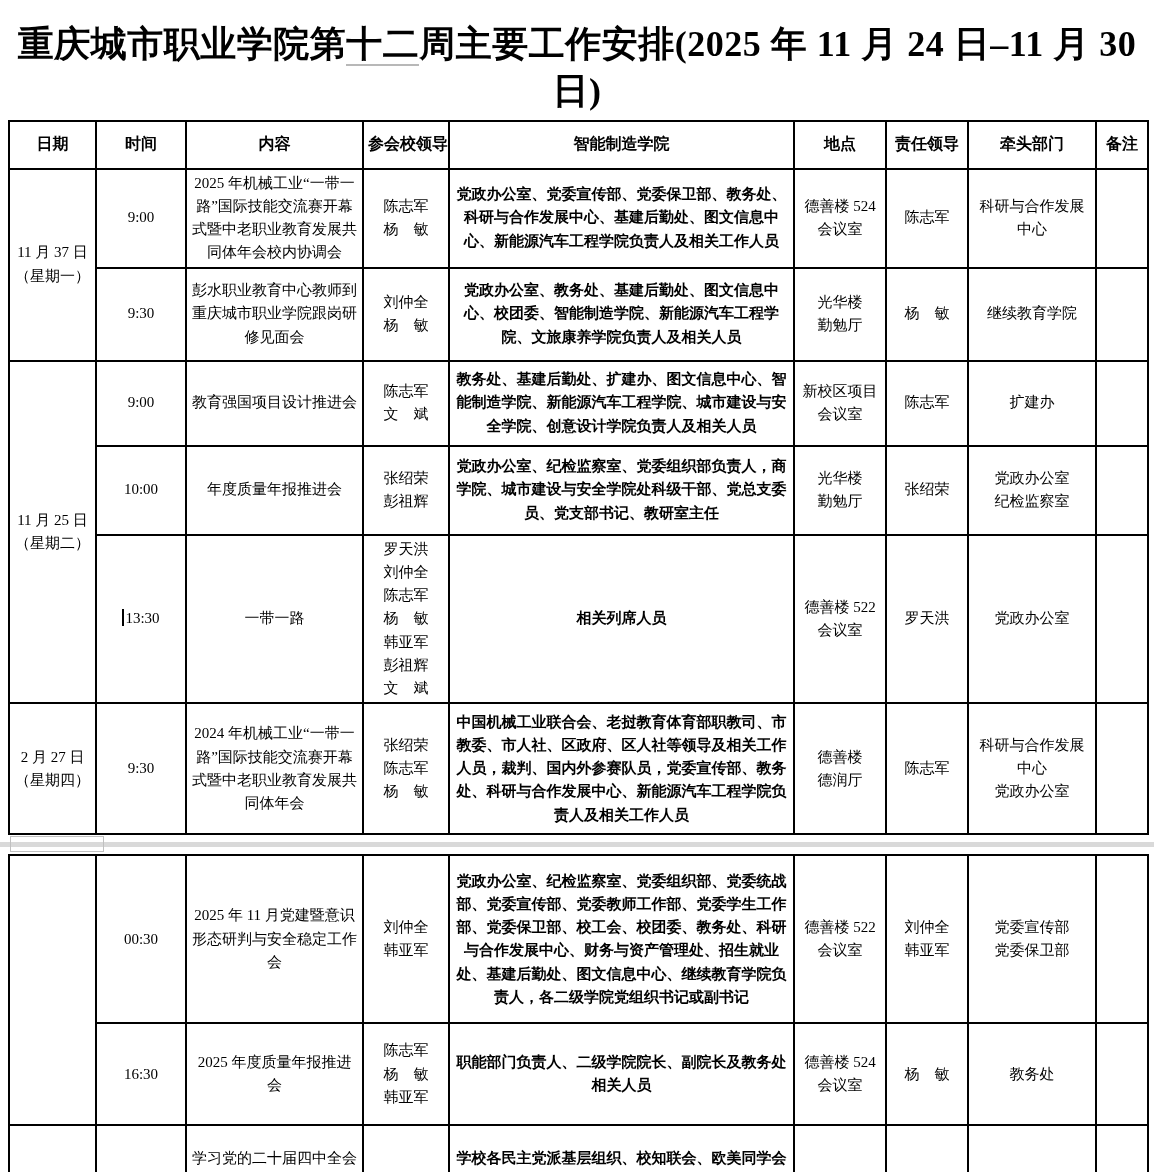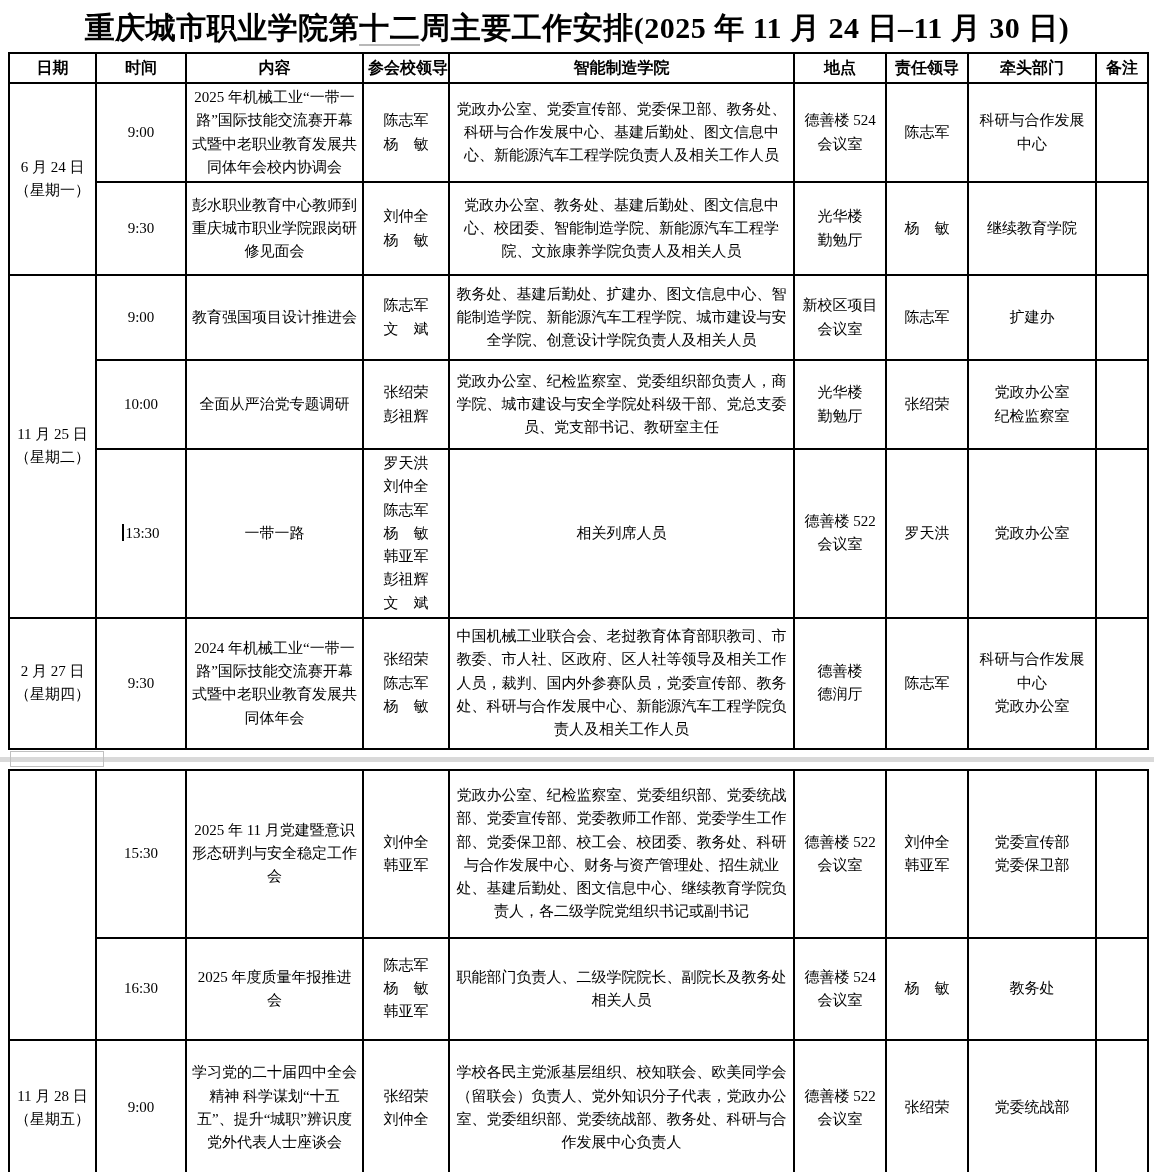--- a/index.html
+++ b/index.html
@@ -4,56 +4,58 @@
 <style>
   html,body { margin:0; padding:0; background:#ffffff; }
   body {
     width:1154px;
     color:#000;
     font-family:"Liberation Serif","DejaVu Serif",serif;
   }
   .page-title {
     text-align:center;
     font-weight:bold;
-    font-size:30px;
+    font-size:36px;
     line-height:1.3;
     padding:8px 0 5px 0;
     letter-spacing:0.5px;
+    margin-top:13px;
   }
   .title-mark { border-bottom:2px solid #b8b8b8; }
   table.schedule {
     border-collapse:collapse;
     table-layout:fixed;
     width:1139px;
     margin-left:8px;
   }
   table.schedule th, table.schedule td {
     border:2px solid #000;
     vertical-align:middle;
     text-align:center;
     white-space:pre-line;
     overflow:hidden;
     padding:2px 4px;
     box-sizing:border-box;
   }
   table.schedule th {
     font-size:16px;
     font-weight:bold;
-    height:30px;
+    height:48px;
     white-space:nowrap;
   }
   table.schedule td {
     font-size:15px;
     line-height:1.55;
   }
   td.cell-participants {
     text-align:justify;
     text-align-last:center;
     text-justify:inter-character;
     padding:2px 9px;
+    font-weight:bold;
   }
   td.cell-leaders { line-height:1.5; }
   td.cell-time { font-size:15px;margin-left:28px; }
   .text-cursor {
     display:inline-block;
     width:2px;
     height:17px;
     background:#000;
     vertical-align:-3px;
     margin-right:1px;
@@ -91,21 +93,21 @@
     <th>时间</th>
     <th>内容</th>
     <th>参会校领导</th>
     <th>智能制造学院</th>
     <th>地点</th>
     <th>责任领导</th>
     <th>牵头部门</th>
     <th>备注</th>
   </tr>
   <tr style="height:99px">
-    <td rowspan="2">6 月 24 日
+    <td rowspan="2">11 月 37 日
 （星期一）</td>
     <td class="cell-time">9:00</td>
     <td>2025 年机械工业“一带一路”国际技能交流赛开幕式暨中老职业教育发展共同体年会校内协调会</td>
     <td class="cell-leaders">陈志军
 杨　敏</td>
     <td class="cell-participants">党政办公室、党委宣传部、党委保卫部、教务处、科研与合作发展中心、基建后勤处、图文信息中心、新能源汽车工程学院负责人及相关工作人员</td>
     <td>德善楼 524
 会议室</td>
     <td>陈志军</td>
     <td>科研与合作发展
@@ -133,21 +135,21 @@
 文　斌</td>
     <td class="cell-participants">教务处、基建后勤处、扩建办、图文信息中心、智能制造学院、新能源汽车工程学院、城市建设与安全学院、创意设计学院负责人及相关人员</td>
     <td>新校区项目
 会议室</td>
     <td>陈志军</td>
     <td>扩建办</td>
     <td></td>
   </tr>
   <tr style="height:89px">
     <td class="cell-time">10:00</td>
-    <td>全面从严治党专题调研</td>
+    <td>年度质量年报推进会</td>
     <td class="cell-leaders">张绍荣
 彭祖辉</td>
     <td class="cell-participants">党政办公室、纪检监察室、党委组织部负责人，商学院、城市建设与安全学院处科级干部、党总支委员、党支部书记、教研室主任</td>
     <td>光华楼
 勤勉厅</td>
     <td>张绍荣</td>
     <td>党政办公室
 纪检监察室</td>
     <td></td>
   </tr>
@@ -201,21 +203,21 @@
     <col style="width:86px">
       <col style="width:345px">
       <col style="width:92px">
     <col style="width:82px">
       <col style="width:128px">
       <col style="width:52px">
   </colgroup>
   <tbody>
       <tr style="height:168px">
     <td rowspan="2"></td>
-    <td class="cell-time">15:30</td>
+    <td class="cell-time">00:30</td>
     <td>2025 年 11 月党建暨意识形态研判与安全稳定工作会</td>
     <td class="cell-leaders">刘仲全
 韩亚军</td>
     <td class="cell-participants">党政办公室、纪检监察室、党委组织部、党委统战部、党委宣传部、党委教师工作部、党委学生工作部、党委保卫部、校工会、校团委、教务处、科研与合作发展中心、财务与资产管理处、招生就业处、基建后勤处、图文信息中心、继续教育学院负责人，各二级学院党组织书记或副书记</td>
     <td>德善楼 522
 会议室</td>
     <td>刘仲全
 韩亚军</td>
     <td>党委宣传部
 党委保卫部</td>

